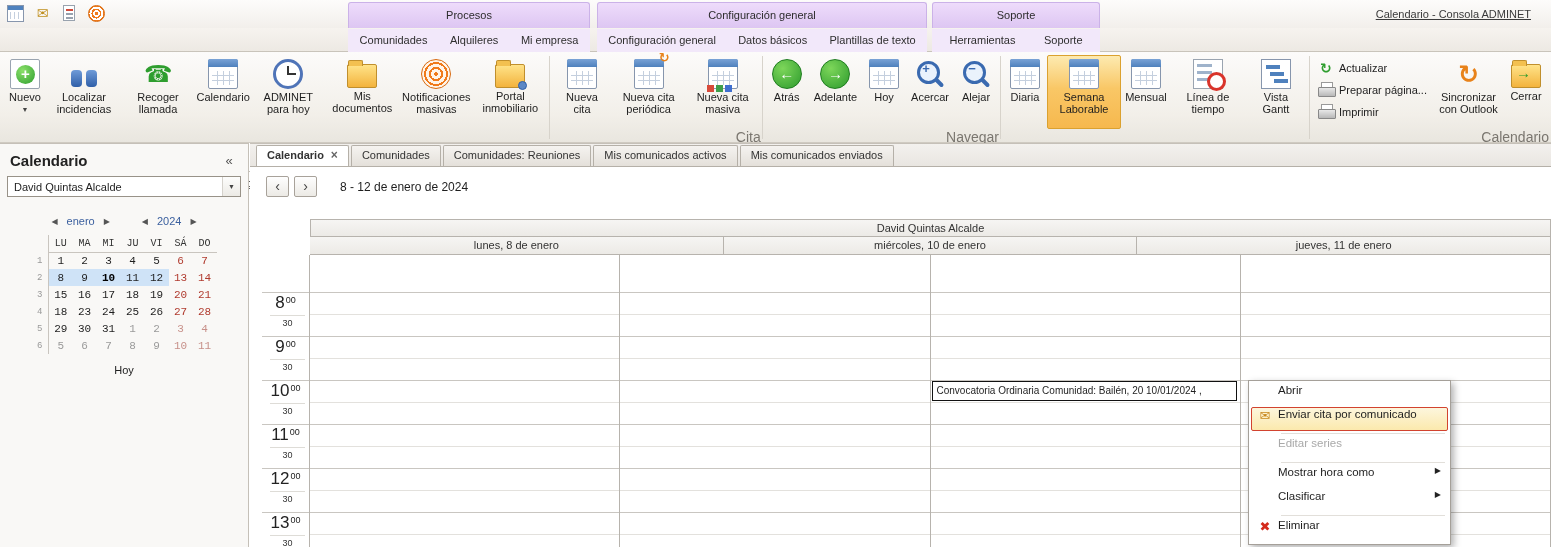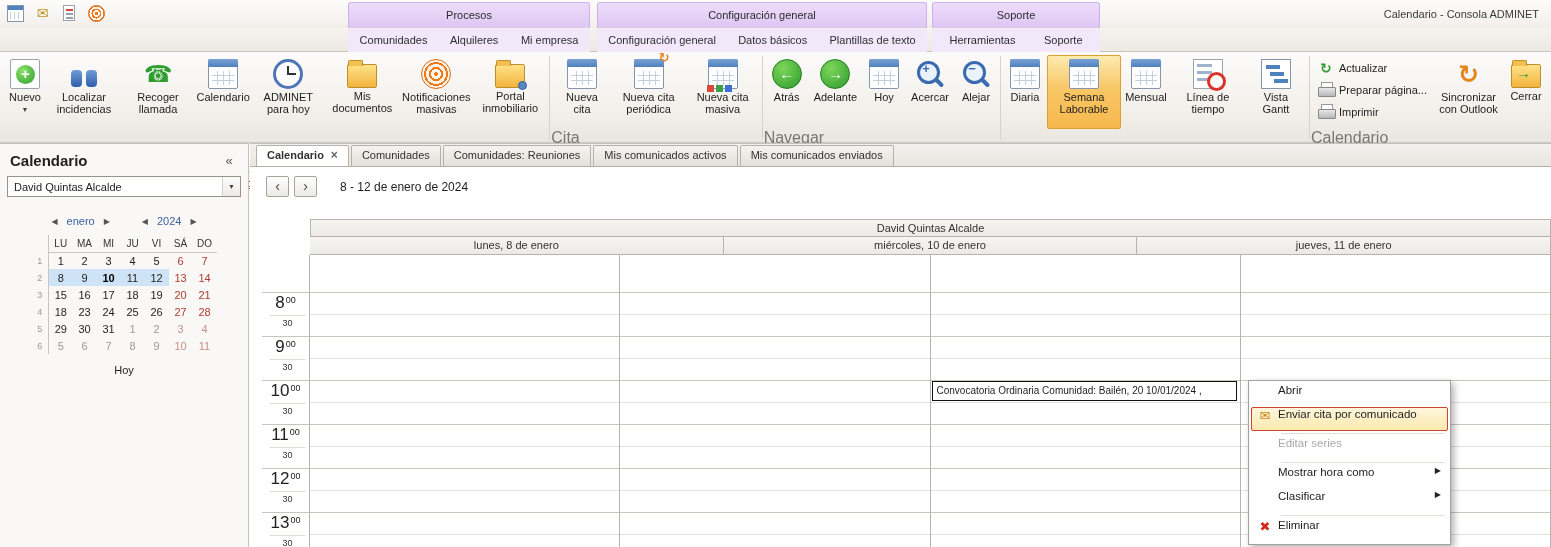--- a/index.html
+++ b/index.html
@@ -15,21 +15,21 @@
   .qglyph { font-size:14px; line-height:19px; text-align:center; color:#c09020; }
   .mini-cal { position:absolute; inset:1px; background:#fff; border:1px solid #8796ad; }
   .mini-cal::before { content:""; position:absolute; top:0; left:0; right:0; height:4px; background:#4f81bd; }
   .mini-cal::after { content:""; position:absolute; left:2px; right:2px; top:6px; bottom:2px;
                      background:repeating-linear-gradient(to right,#c4cfde 0 1px,transparent 1px 4px); }
   .mini-doc { position:absolute; left:3px; top:1px; width:12px; height:16px; background:#fff; border:1px solid #98a2ae; }
   .mini-doc::after { content:""; position:absolute; left:2px; top:3px; width:7px; height:2px; background:#d04a3a;
                      box-shadow:0 4px 0 #98a2ae,0 8px 0 #98a2ae; }
   .mini-target { position:absolute; inset:1px; border-radius:50%; border:1px solid #d86a10;
                  background:repeating-radial-gradient(circle at 50% 50%, #f07a1a 0 1.5px, #fff 1.5px 3.5px); }
-  .win-title { position:absolute; right:12px; top:8px; font-size:11px; color:#3a3a3a; }
+  .win-title { position:absolute; right:20px; top:8px; font-size:11px; color:#3a3a3a;text-decoration:underline; }
   .ctxhdr { position:absolute; top:2px; height:26px; border:1px solid #cbb2e8; border-bottom:none;
             border-radius:3px 3px 0 0; background:linear-gradient(#eedcfb,#ddc6f2);
             text-align:center; line-height:25px; font-size:11px; color:#2c2c2c; }
   .ctxhdr.procesos  { left:348px; width:242px; }
   .ctxhdr.configgen { left:597px; width:330px; }
   .ctxhdr.soporte   { left:932px; width:168px; }
 
   
   .tabrow { position:absolute; top:28px; left:0; width:100%; height:24px;
             background:linear-gradient(#f6f3ef,#ede9e3); border-bottom:1px solid #c9c4bb; }
@@ -42,21 +42,21 @@
   .rtab { height:23px; padding:5px 11px 0 11px; color:#2e2e2e; white-space:nowrap; }
   .rtab.active { background:#fbfaf9; border:1px solid #b6b1a8; border-bottom:none;
                  border-radius:2px 2px 0 0; padding-top:4px; }
 
   
   .ribbon { position:absolute; top:52px; left:0; width:100%; height:91px; display:flex;
             padding:1px 2px 0 2px; background:linear-gradient(#fcfbfa,#f2efe9 70%,#e9e6df);
             border-bottom:1px solid #cfcac1; }
   .rgroup { display:flex; flex-direction:column; }
   .rgroup-body { flex:1; display:flex; align-items:flex-start; padding:2px 1px 0 1px; }
-  .rgroup-label { height:14px; text-align:left; font-size:16px; color:#7a766f; }
+  .rgroup-label { height:14px; text-align:right; font-size:14px; color:#7a766f;margin-left:11px; }
   .rsep { width:1px; background:#d7d3cb; margin:3px 1px; }
   .rbtn { display:flex; flex-direction:column; align-items:center; text-align:center;
           font-size:11px; line-height:12px; padding:3px 4px 2px 4px; min-width:44px; max-width:74px;
           height:74px; border:1px solid transparent; border-radius:2px; color:#1e1e1e; }
   .rbtn.sel { background:linear-gradient(#fdeab0,#f9c766 45%,#f6b84e); border-color:#dba12f; }
   .rbtn .lbl { margin-top:2px; }
   .dd-arrow { font-size:7px; color:#444; margin-top:1px; }
   .sstack { display:flex; flex-direction:column; gap:6px; padding:5px 6px 0 6px; }
   .sbtn { display:flex; align-items:center; gap:5px; white-space:nowrap; color:#1e1e1e; }
 
@@ -129,21 +129,21 @@
   .owner-combo { margin:2px 7px 0 7px; height:21px; border:1px solid #989288; background:#fff;
                  display:flex; align-items:center; }
   .owner-combo .val { flex:1; padding-left:6px; }
   .owner-combo .dd { width:18px; height:100%; display:flex; align-items:center; justify-content:center;
                      font-size:7px; color:#444; border-left:1px solid #d5d2cc;
                      background:linear-gradient(#fdfdfc,#eceae5); }
   .minical { margin-top:18px; }
   .mc-nav { display:flex; justify-content:center; align-items:center; gap:9px; color:#3a5f9e; margin-bottom:8px; }
   .mc-nav .arr { color:#555; font-size:8px; }
   .mc-gap { width:14px; }
-  .mc-table { margin:6px auto; border-collapse:collapse; }
+  .mc-table { margin:6px auto; border-collapse:collapse;font-family:Liberation Mono, monospace; }
   .mc-table th, .mc-table td { width:24px; height:17px; text-align:center; padding:0;
                                font-size:11px; font-weight:normal; }
   .mc-table th.mc-dh { border-bottom:1px solid #c9c5bf; font-size:10px; color:#333; }
   .mc-table .wn { width:17px; color:#999; font-size:9px; border-right:1px solid #c9c5bf; }
   .mc-day.we { color:#b03a2e; }
   .mc-day.om { color:#9a9a9a; }
   .mc-day.om.we { color:#c79089; }
   .mc-day.sel { background:#cfe3f7; }
   .mc-day.today { font-weight:bold; color:#000; }
   .mc-hoy { text-align:center; margin-top:10px; color:#222; }

